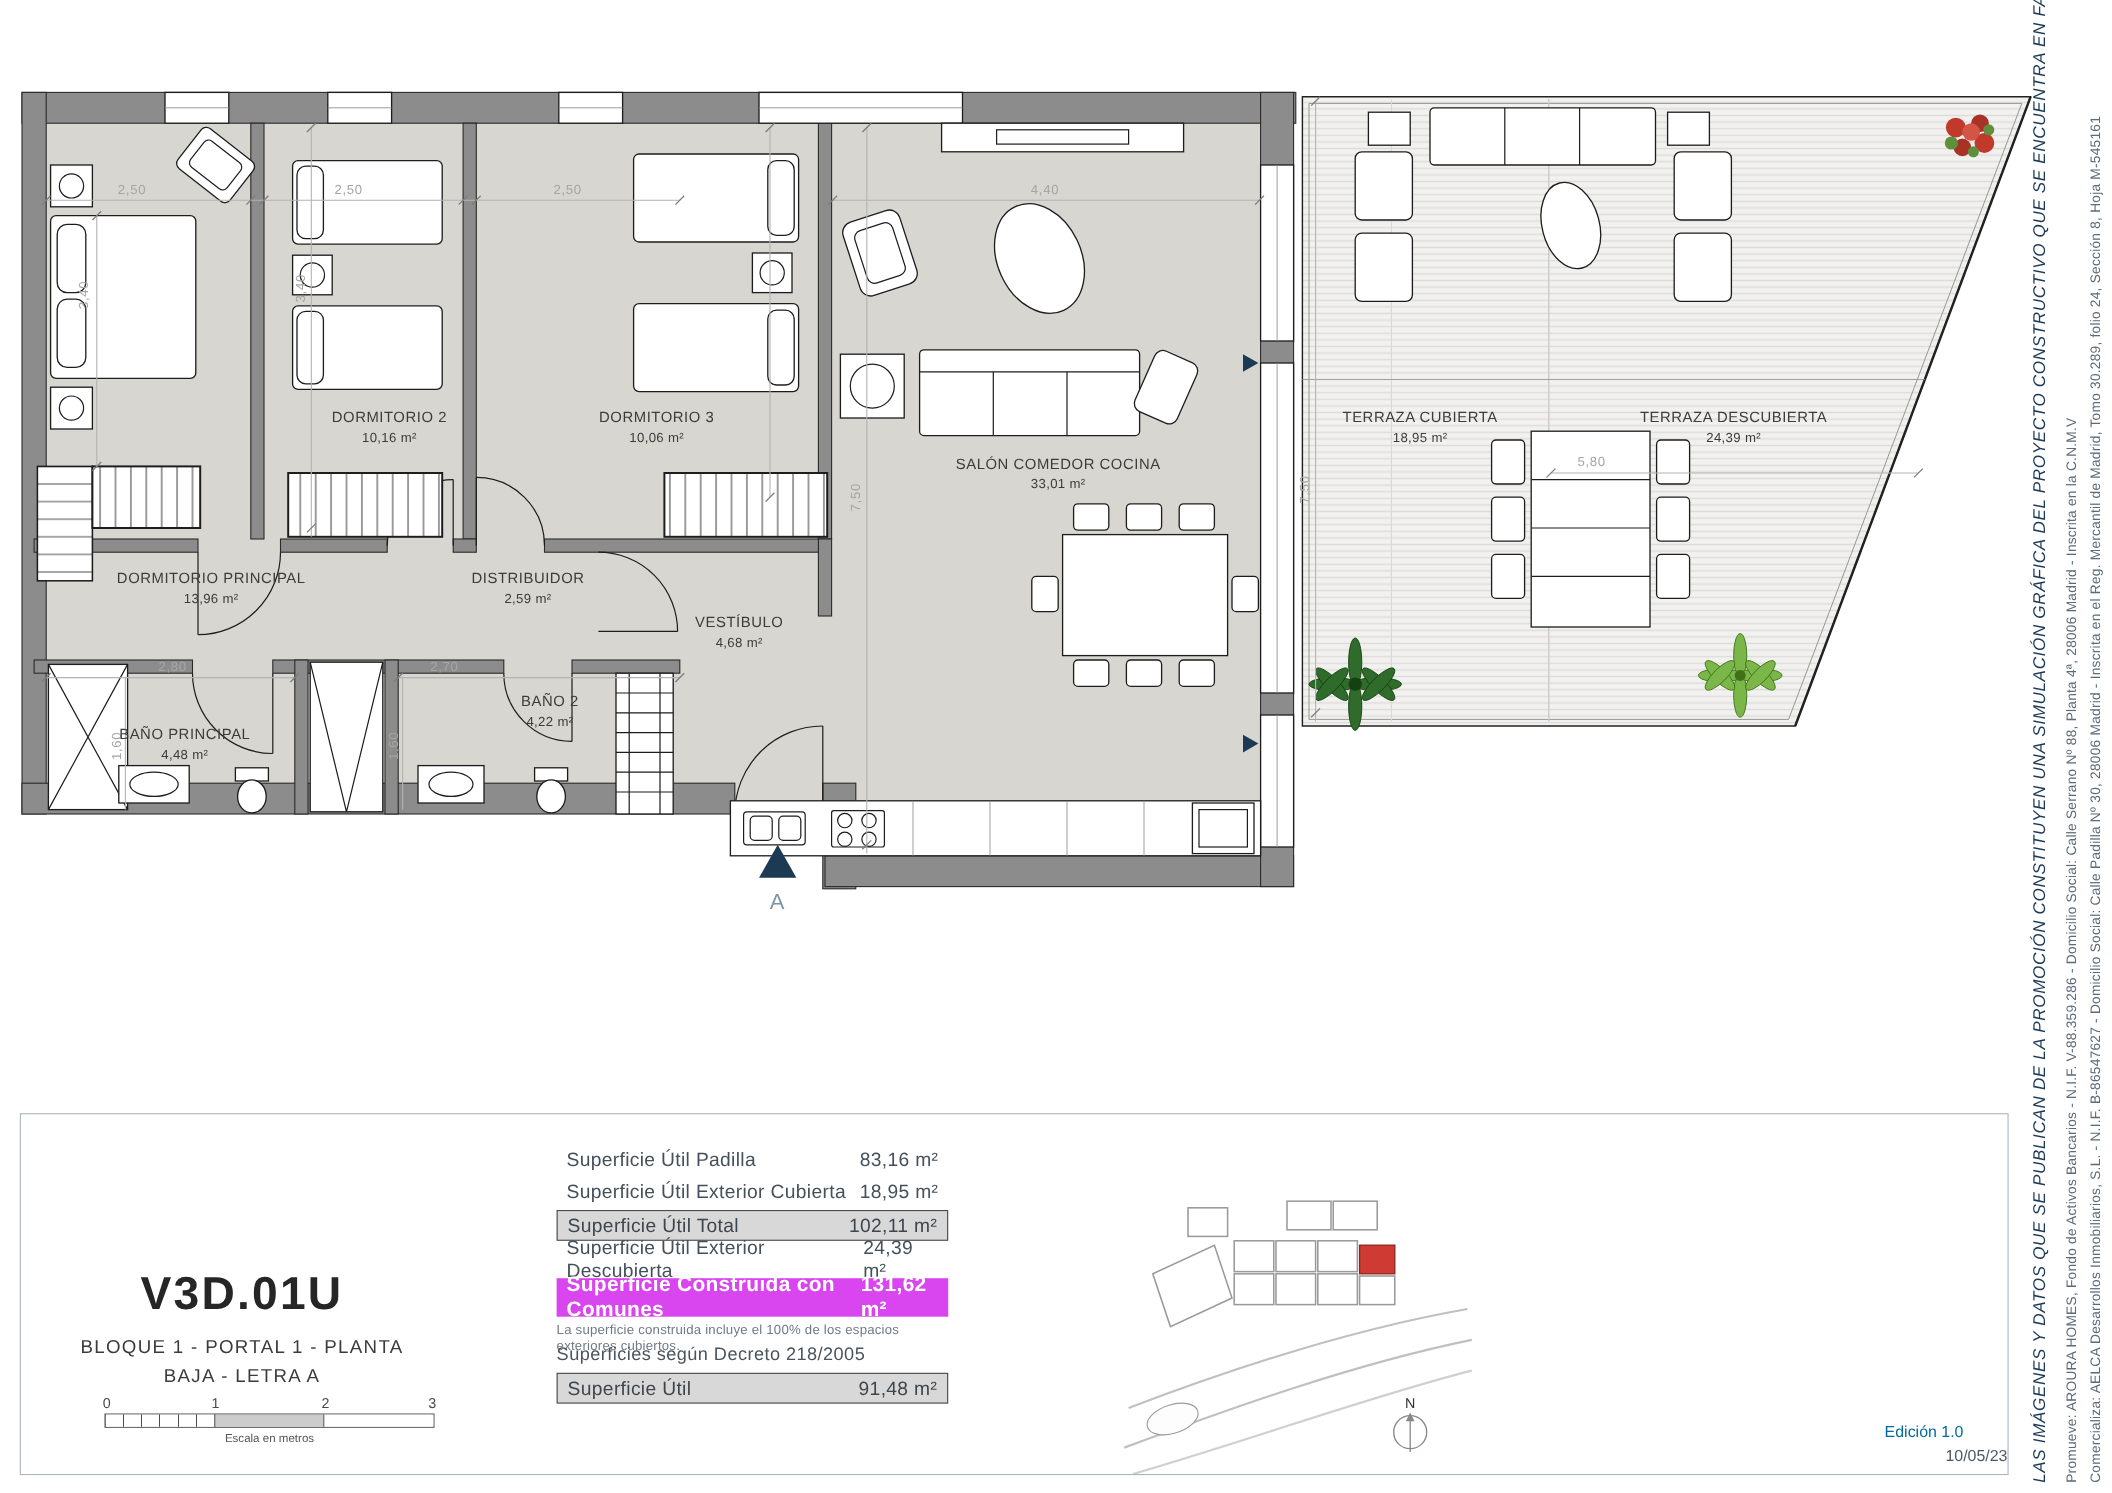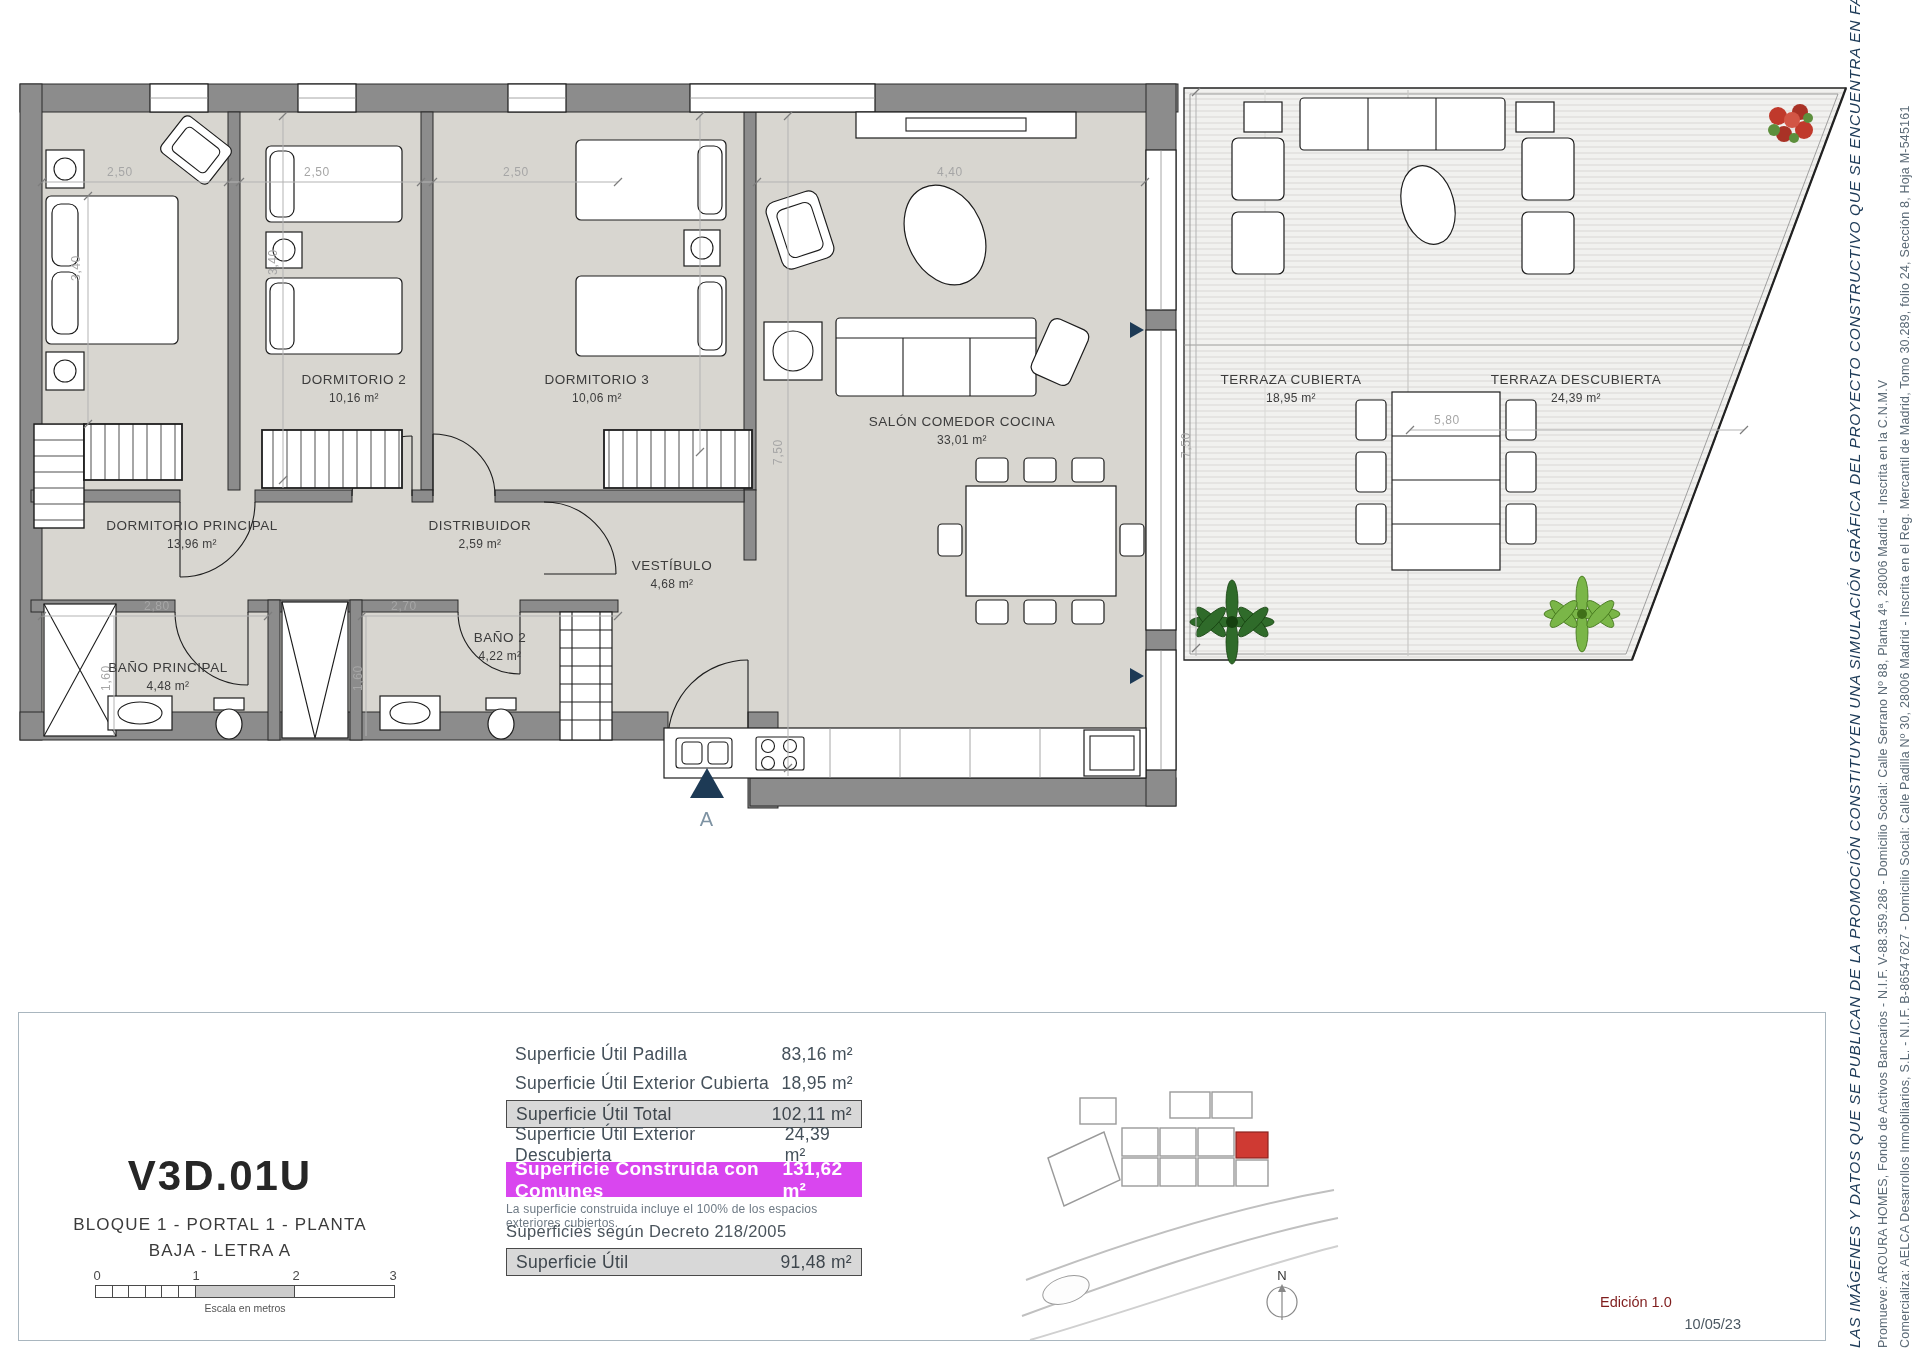--- a/index.html
+++ b/index.html
@@ -43,23 +43,23 @@
   .trow{display:flex;justify-content:space-between;align-items:center;
         padding:0 9px;margin-bottom:5px;font-size:17.5px;color:#44505a;letter-spacing:0.3px;box-sizing:border-box;}
   .trow.plain{height:24px;}
   .trow.gray{height:28px;background:#d8d8d8;border:1.6px solid #4a4a4a;color:#3e464d;}
   .trow.navy{height:35px;background:#d946ef;color:#ffffff;font-weight:700;font-size:19px;}
   .footnote{font-size:12px;color:#6e7a85;margin-top:2px;letter-spacing:0.2px;}
   .decreto{position:absolute;left:506px;top:1222px;width:356px;}
   .decreto .dtitle{font-size:16.5px;color:#4a545c;letter-spacing:0.4px;margin-bottom:7px;}
 
   svg.siteplan{position:absolute;left:1020px;top:1040px;}
-  .edition{position:absolute;left:1600px;top:1294px;width:185px;text-align:left;
-           font-size:14.5px;color:#7f1d1d;}
-  .edate{position:absolute;left:1556px;top:1316px;width:185px;text-align:right;
+  .edition{position:absolute;left:1600px;top:1294px;width:185px;text-align:right;
+           font-size:14.5px;color:#0369a1;}
+  .edate{position:absolute;left:1640px;top:1316px;width:185px;text-align:right;
          font-size:14.5px;color:#4c5862;}
 
   
   .vtext{position:absolute;transform-origin:0 0;transform:rotate(-90deg);white-space:nowrap;}
   .v-disclaimer{left:1846px;top:1348px;font-size:15.5px;font-style:italic;
                 color:#1c3a57;letter-spacing:0.6px;}
   .v-promoter{left:1876px;top:1348px;font-size:12.5px;color:#5c6b77;letter-spacing:0.2px;}
   .v-marketer{left:1898px;top:1348px;font-size:12.5px;color:#5c6b77;letter-spacing:0.2px;}
 </style>
 </head>

